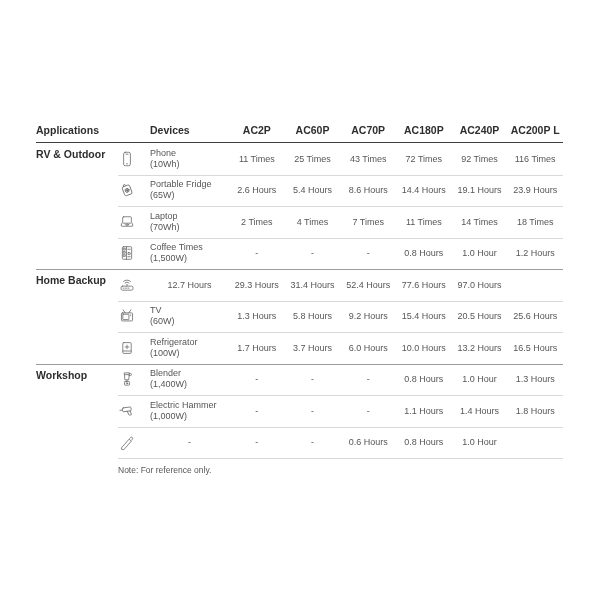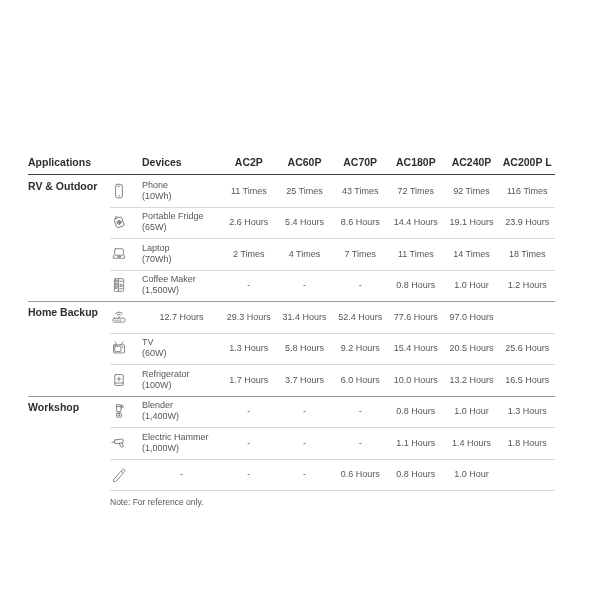--- a/index.html
+++ b/index.html
@@ -4,21 +4,21 @@
 <style>
   * { margin:0; padding:0; box-sizing:border-box; }
   html,body { background:#ffffff; }
   .canvas {
     position:relative;
     width:600px; height:600px;
     background:#ffffff;
     font-family:"Liberation Sans", sans-serif;
     overflow:hidden;
   }
-  .spec-table { position:absolute; left:28px; top:117px; width:527px;margin-top:32px; }
+  .spec-table { position:absolute; left:36px; top:117px; width:527px; }
 
   .hrow, .row {
     display:grid;
     grid-template-columns:82px 32px 79px repeat(6, 1fr);
     align-items:center;
   }
   .hrow { height:26px; border-bottom:1.5px solid #3f3f3f; }
   .hcell { font-size:10.5px; font-weight:700; color:#2e2e2e; white-space:nowrap; }
   .hcell.devices { grid-column:3; }
   .hcell.c { text-align:center; }
@@ -146,21 +146,21 @@
               <rect x="7.4" y="5.6" width="2.3" height="2.3"></rect>
               <rect x="7.4" y="9.9" width="2.3" height="2.3"></rect>
               <rect x="7.4" y="14.2" width="2.3" height="2.3"></rect>
               <line x1="13.1" y1="7" x2="16.3" y2="7"></line>
               <rect x="13.3" y="11.5" width="3" height="2.6" rx="0.5"></rect>
               <line x1="13.1" y1="17" x2="16.3" y2="17"></line>
             </svg>
       </span>
         </div>
       <div class="dev">
-        <div class="dname">Coffee Maker</div>
+        <div class="dname">Coffee Times</div>
         <div class="dwatt">(1,500W)</div>
       </div>
       <div class="val">-</div>
       <div class="val">-</div>
       <div class="val">-</div>
       <div class="val">0.8 Hours</div>
       <div class="val">1.0 Hour</div>
       <div class="val">1.2 Hours</div>
     </div>
 

